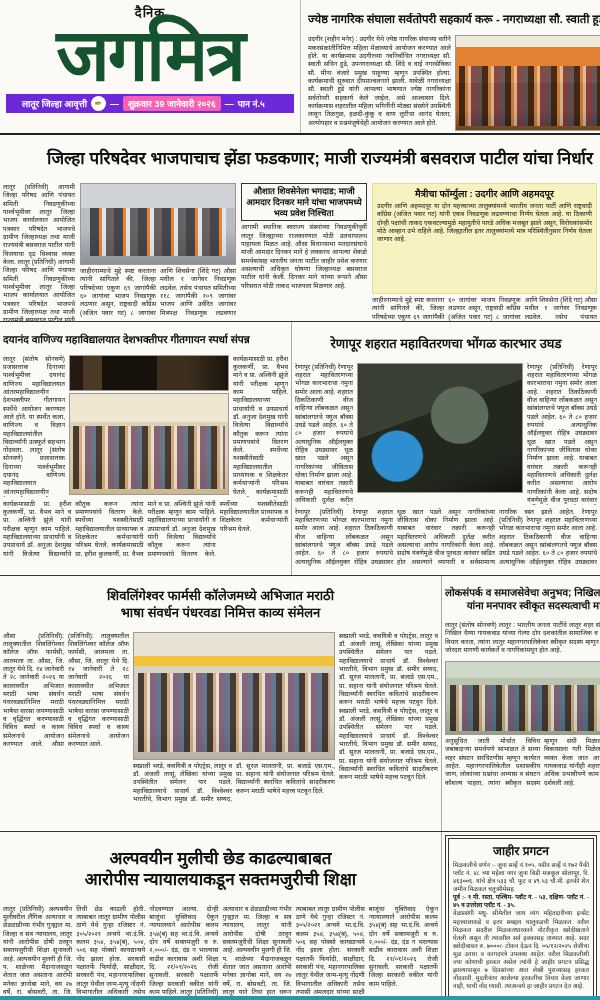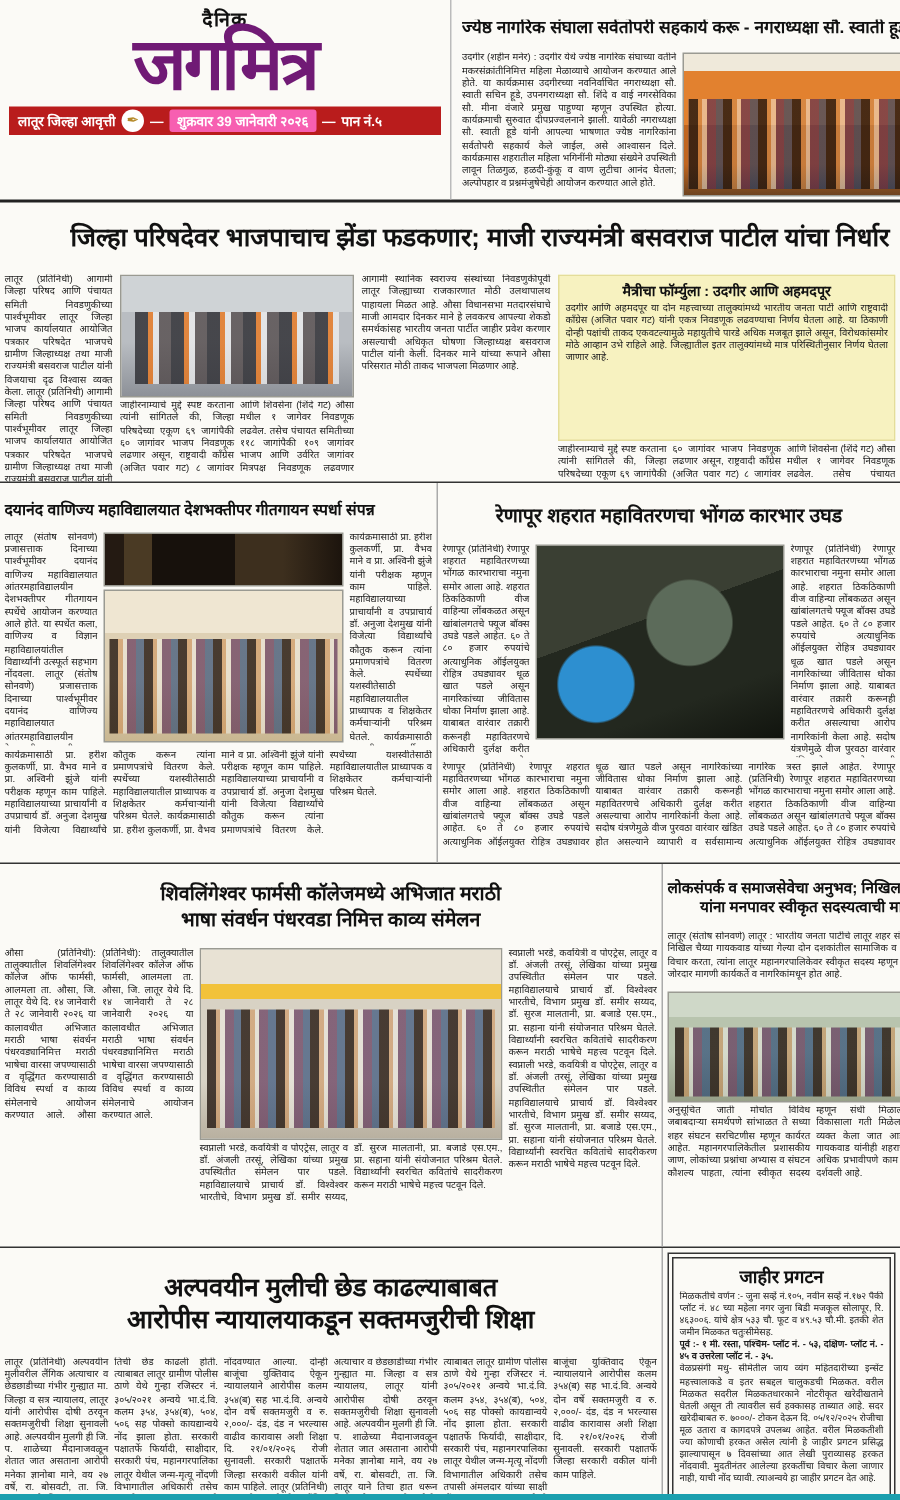--- a/index.html
+++ b/index.html
@@ -8,23 +8,23 @@
   .bt{font-size:6.4px;line-height:1.3;text-align:justify;color:#1c1c1c;overflow:hidden;word-break:break-word;}
   .nowrap{white-space:nowrap;overflow:hidden;}
   .photo{position:relative;overflow:hidden;border:1px solid #9a9a92;box-sizing:border-box;flex:none;}
   .photo.crowd::after{content:"";position:absolute;left:2%;right:2%;top:32%;bottom:5%;
      background:repeating-linear-gradient(90deg,rgba(35,22,15,.8) 0 6px,rgba(205,140,80,.55) 6px 9px,
      rgba(242,240,232,.5) 9px 12px,rgba(88,42,82,.65) 12px 18px,rgba(26,60,110,.6) 18px 23px);}
   
   .hdr{display:flex;height:133px;border-bottom:2px solid #222;}
   .mast{width:300px;flex:none;text-align:center;padding-top:3px;}
   .kicker{font-size:13px;font-weight:bold;letter-spacing:1px;}
-  .mast .title{color:#701a75;font-size:48px;font-weight:900;line-height:.96;letter-spacing:-2px;}
-  .strip{margin:4px 6px 0 6px;height:19px;background:#b91c1c;display:flex;align-items:center;
-         gap:4px;padding:0 6px;color:#fff;font-size:9px;font-weight:bold;}
+  .mast .title{color:#14532d;font-size:72px;font-weight:900;line-height:.96;letter-spacing:-2px;}
+  .strip{margin:4px 6px 0 6px;height:19px;background:#6d28d9;display:flex;align-items:center;
+         gap:4px;padding:0 16px;color:#fff;font-size:9px;font-weight:bold;}
   .penwrap{width:15px;height:15px;border-radius:50%;background:#fff;color:#b58a2a;font-size:10px;
            line-height:15px;text-align:center;flex:none;}
   .strip .date{background:#f75fb1;padding:1px 5px;border-radius:2px;}
   .art-senior{flex:1;padding:3px 5px 0 7px;border-left:1px solid #bbb;}
   .h-senior{font-size:11.5px;font-weight:bold;text-align:center;line-height:1.15;}
   .senior-row{display:flex;gap:4px;margin-top:3px;height:96px;}
   .p-senior{width:150px;height:96px;background:linear-gradient(180deg,#efe9da 0 12%,#e2812f 12% 50%,#c1661f 50% 78%,#6e4420 100%);}
   
   .mainhead{font-size:17px;font-weight:900;text-align:center;line-height:1.2;padding:3px 2px 2px 2px;margin-left:40px;}
   .maingrid{display:grid;grid-template-columns:72px 156px 126px 1fr;gap:5px;padding:0 3px;height:138px;
@@ -100,20 +100,21 @@
 
   <section>
     <h1 class="mainhead nowrap">जिल्हा परिषदेवर भाजपाचाच झेंडा फडकणार; माजी राज्यमंत्री बसवराज पाटील यांचा निर्धार</h1>
     <div class="maingrid">
       <div class="bt">लातूर (प्रतिनिधी) आगामी जिल्हा परिषद आणि पंचायत समिती निवडणुकीच्या पार्श्वभूमीवर लातूर जिल्हा भाजप कार्यालयात आयोजित पत्रकार परिषदेत भाजपचे ग्रामीण जिल्हाध्यक्ष तथा माजी राज्यमंत्री बसवराज पाटील यांनी विजयाचा दृढ विश्वास व्यक्त केला. लातूर (प्रतिनिधी) आगामी जिल्हा परिषद आणि पंचायत समिती निवडणुकीच्या पार्श्वभूमीवर लातूर जिल्हा भाजप कार्यालयात आयोजित पत्रकार परिषदेत भाजपचे ग्रामीण जिल्हाध्यक्ष तथा माजी राज्यमंत्री बसवराज पाटील यांनी विजयाचा दृढ विश्वास व्यक्त केला.</div>
       <div style="overflow:hidden;">
         <div class="photo p-press"></div>
         <div class="bt twocol" style="height:52px;margin-top:2px;">जाहीरनाम्याचे मुद्दे स्पष्ट करताना त्यांनी सांगितले की, जिल्हा परिषदेच्या एकूण ६९ जागांपैकी ६० जागांवर भाजप निवडणूक लढणार असून, राष्ट्रवादी काँग्रेस (अजित पवार गट) ८ जागांवर आणि शिवसेना (शिंदे गट) औसा मधील १ जागेवर निवडणूक लढवेल. तसेच पंचायत समितीच्या ११८ जागांपैकी १०९ जागांवर भाजप आणि उर्वरित जागांवर मित्रपक्ष निवडणूक लढवणार आहेत. उमेदवारांची निवड प्रक्रिया, जनसेवेची जाण, सामाजिक-राजकीय पार्श्वभूमी आणि आरक्षण या निकषांवर काटेकोर विचार करण्यात आला आहे. मिरकले, जिल्हा सचिव सौ. मनिषा नवघे यांच्यासह भाजपचे प्रमुख पदाधिकारी उपस्थित होते.</div>
       </div>
       <div style="overflow:hidden;">
+        <div class="subbox">औशात शिवसेनेला भगदाड; माजी आमदार दिनकर माने यांचा भाजपमध्ये भव्य प्रवेश निश्चित!</div>
         <div class="bt" style="height:92px;">आगामी स्थानिक स्वराज्य संस्थांच्या निवडणुकीपूर्वी लातूर जिल्ह्याच्या राजकारणात मोठी उलथापालथ पाहायला मिळत आहे. औसा विधानसभा मतदारसंघाचे माजी आमदार दिनकर माने हे लवकरच आपल्या शेकडो समर्थकांसह भारतीय जनता पार्टीत जाहीर प्रवेश करणार असल्याची अधिकृत घोषणा जिल्हाध्यक्ष बसवराज पाटील यांनी केली. दिनकर माने यांच्या रूपाने औसा परिसरात मोठी ताकद भाजपला मिळणार आहे.</div>
       </div>
       <div style="overflow:hidden;">
         <div class="ybox">
           <div class="yt">मैत्रीचा फॉर्म्युला : उदगीर आणि अहमदपूर</div>
           <div class="bt" style="height:88px;">उदगीर आणि अहमदपूर या दोन महत्त्वाच्या तालुक्यांमध्ये भारतीय जनता पार्टी आणि राष्ट्रवादी काँग्रेस (अजित पवार गट) यांनी एकत्र निवडणूक लढवण्याचा निर्णय घेतला आहे. या ठिकाणी दोन्ही पक्षांची ताकद एकवटल्यामुळे महायुतीचे पारडे अधिक मजबूत झाले असून, विरोधकांसमोर मोठे आव्हान उभे राहिले आहे. जिल्ह्यातील इतर तालुक्यांमध्ये मात्र परिस्थितीनुसार निर्णय घेतला जाणार आहे.</div>
         </div>
         <div class="bt threecol" style="height:26px;">जाहीरनाम्याचे मुद्दे स्पष्ट करताना त्यांनी सांगितले की, जिल्हा परिषदेच्या एकूण ६९ जागांपैकी ६० जागांवर भाजप निवडणूक लढणार असून, राष्ट्रवादी काँग्रेस (अजित पवार गट) ८ जागांवर आणि शिवसेना (शिंदे गट) औसा मधील १ जागेवर निवडणूक लढवेल. तसेच पंचायत समितीच्या ११८ जागांपैकी १०९ जागांवर भाजप आणि उर्वरित जागांवर मित्रपक्ष निवडणूक लढवणार आहेत. उमेदवारांची निवड प्रक्रिया, जनसेवेची जाण, सामाजिक-राजकीय पार्श्वभूमी आणि आरक्षण या निकषांवर काटेकोर विचार करण्यात आला आहे. मिरकले, जिल्हा सचिव सौ. मनिषा नवघे यांच्यासह भाजपचे प्रमुख पदाधिकारी उपस्थित होते.</div>
       </div>
     </div>

